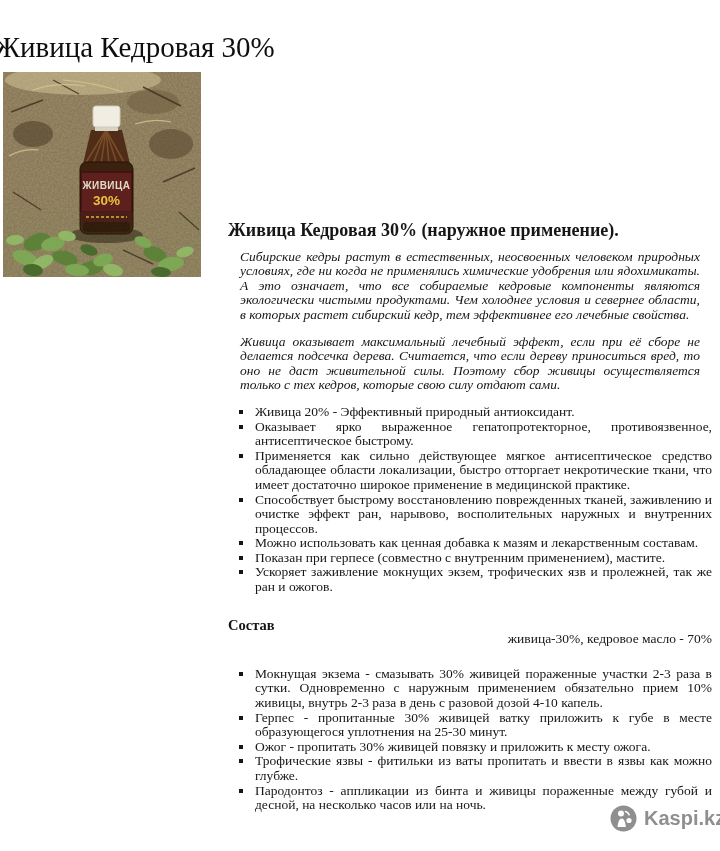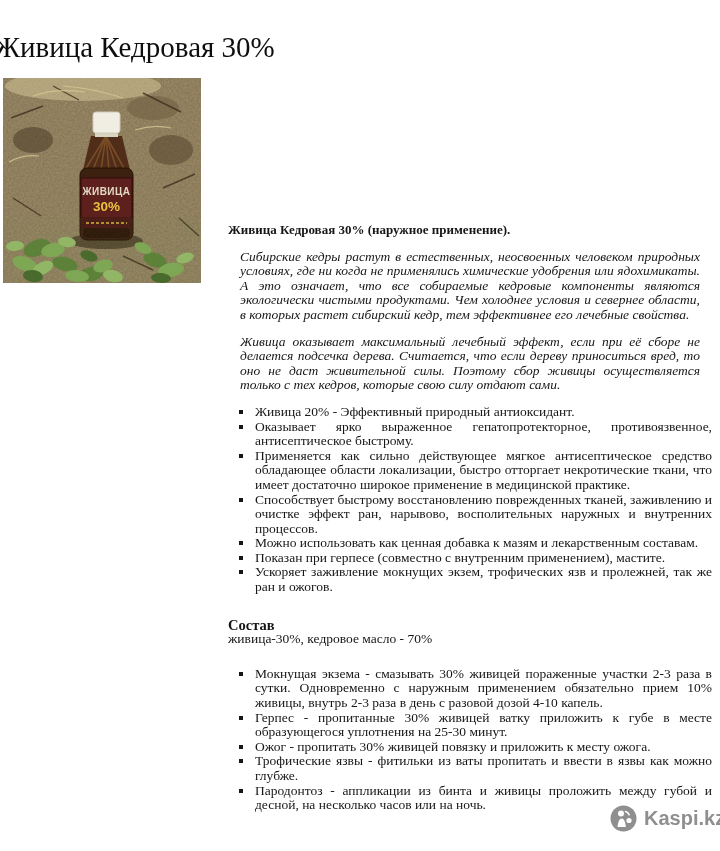--- a/index.html
+++ b/index.html
@@ -5,38 +5,38 @@
   html,body{margin:0;padding:0}
   body{
     width:720px;height:851px;position:relative;background:#ffffff;
     font-family:"Liberation Serif",serif;color:#151515;overflow:hidden;
   }
   .page-title{
     position:absolute;left:-6px;top:12px;font-size:29px;font-weight:400;
     white-space:nowrap;color:#0e0e0e;
   }
   .photo{
-    position:absolute;left:3px;top:78px;width:198px;height:205px;
+    position:absolute;left:3px;top:72px;width:198px;height:205px;
   }
   .content{
     position:absolute;left:228px;top:223px;width:484px;
     font-size:13.5px;line-height:14.6px;text-align:justify;color:#161616;
   }
   .content .sect-heading{
-    font-size:13px;font-weight:700;margin:0;text-align:left;
+    font-size:18px;font-weight:700;margin:0;text-align:left;
   }
   .content p.intro{margin:12px;font-style:italic}
   .content ul{
     list-style-type:square;margin:6px 0 0 0;padding:0 0 0 26px;
   }
   .content ul li{padding-left:1px;margin:0;text-align:justify}
   .content h3{
     font-size:14.5px;font-weight:700;margin:23px 0 0 0;text-align:left;
   }
-  .content .comp-text{margin:0;text-align:left}
+  .content .comp-text{margin:0;text-align:right}
   .content ul.usage-list{margin-top:20px}
   .watermark{
     position:absolute;left:610px;top:803px;height:30px;
     display:flex;align-items:center;gap:7px;
     font-family:"Liberation Sans",sans-serif;font-weight:700;font-size:20px;
     color:#8f8f8f;
   }
   .watermark .logo-circle{display:block}
 </style>
 </head>
@@ -154,21 +154,21 @@
   </ul>
 
   <h3>Состав</h3>
   <p class="comp-text">живица-30%, кедровое масло - 70%</p>
 
   <ul class="usage-list">
     <li>Мокнущая экзема - смазывать 30% живицей пораженные участки 2-3 раза в сутки. Одновременно с наружным применением обязательно прием 10% живицы, внутрь 2-3 раза в день с разовой дозой 4-10 капель.</li>
     <li>Герпес - пропитанные 30% живицей ватку приложить к губе в месте образующегося уплотнения на 25-30 минут.</li>
     <li>Ожог - пропитать 30% живицей повязку и приложить к месту ожога.</li>
     <li>Трофические язвы - фитильки из ваты пропитать и ввести в язвы как можно глубже.</li>
-    <li>Пародонтоз - аппликации из бинта и живицы проложить между губой и десной, на несколько часов или на ночь.</li>
+    <li>Пародонтоз - аппликации из бинта и живицы пораженные между губой и десной, на несколько часов или на ночь.</li>
   </ul>
 </div>
 
 <div class="watermark">
   <svg class="logo-circle" width="27" height="27" viewBox="0 0 27 27">
     <circle cx="13.5" cy="13.5" r="13" fill="#8f8f8f"></circle>
     <circle cx="11" cy="8.5" r="3" fill="#ffffff"></circle>
     <path d="M7.5 22 q0.8 -8.5 4.2 -8.5 q3.4 0 4.2 8.5 Z" fill="#ffffff"></path>
     <circle cx="19" cy="15.5" r="2.6" fill="#ffffff"></circle>
     <path d="M15.5 6.5 q2.6 0.6 3.6 3.2" stroke="#ffffff" stroke-width="1.6" fill="none" stroke-linecap="round"></path>

